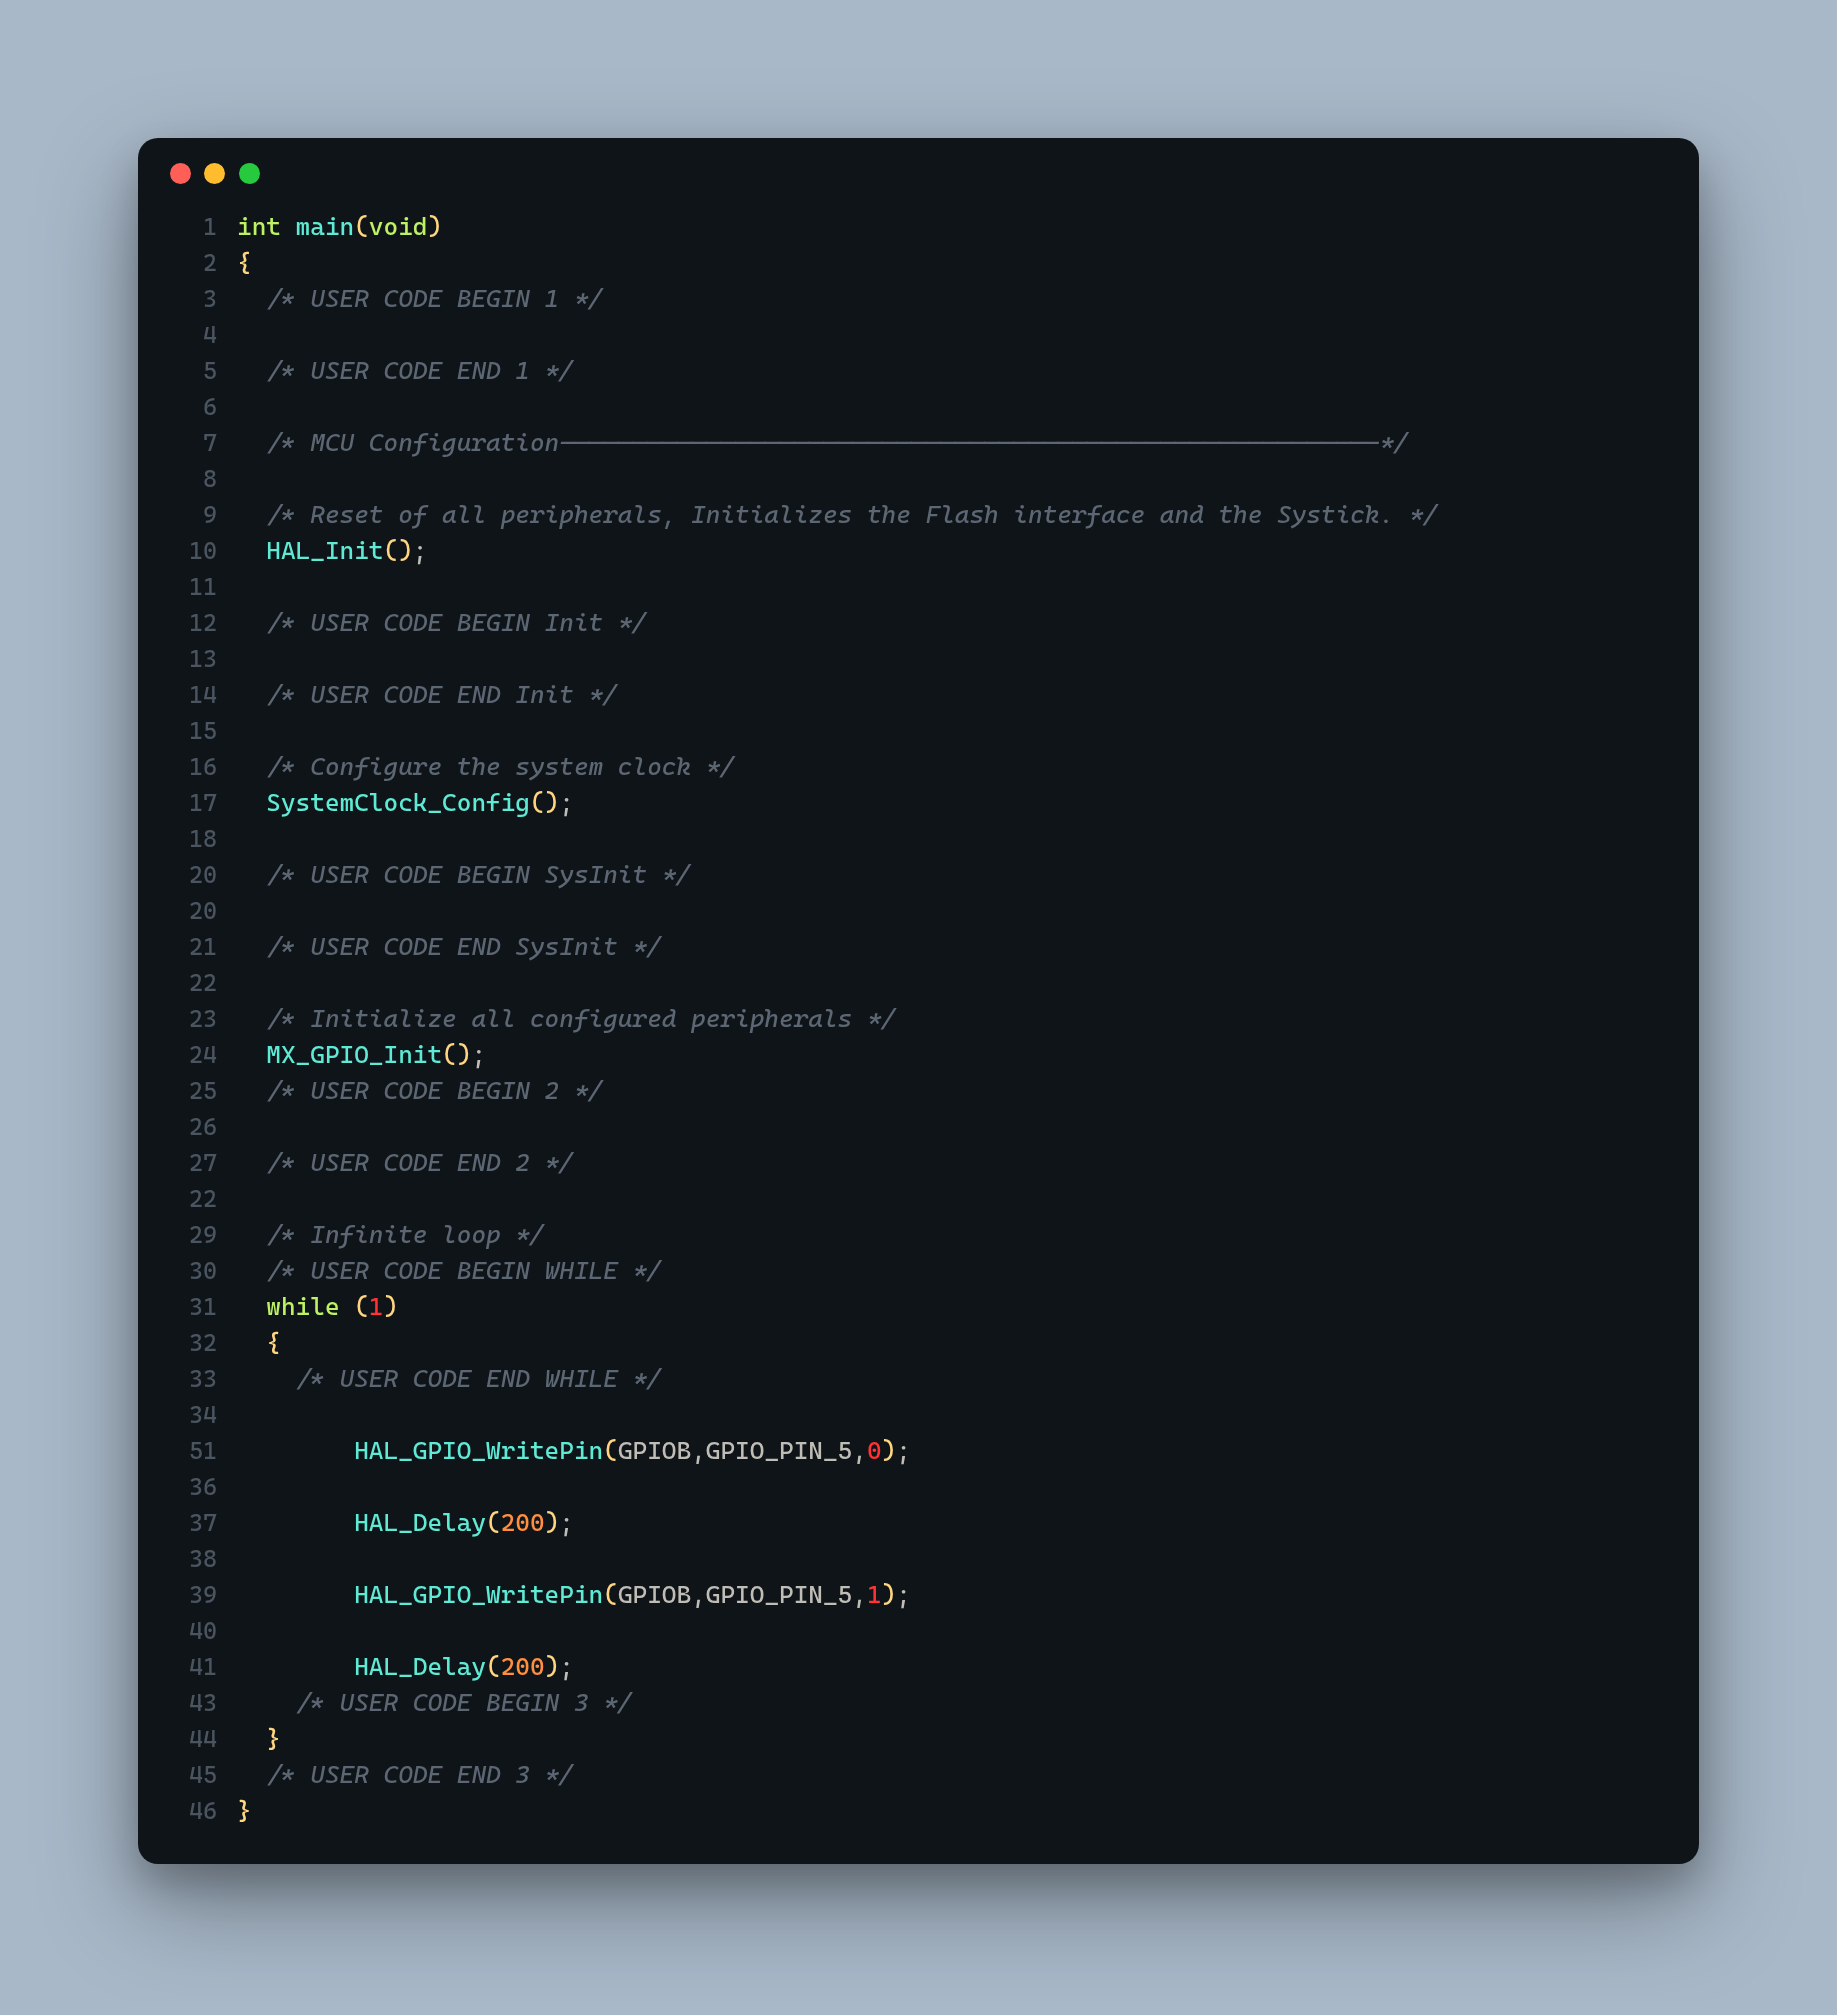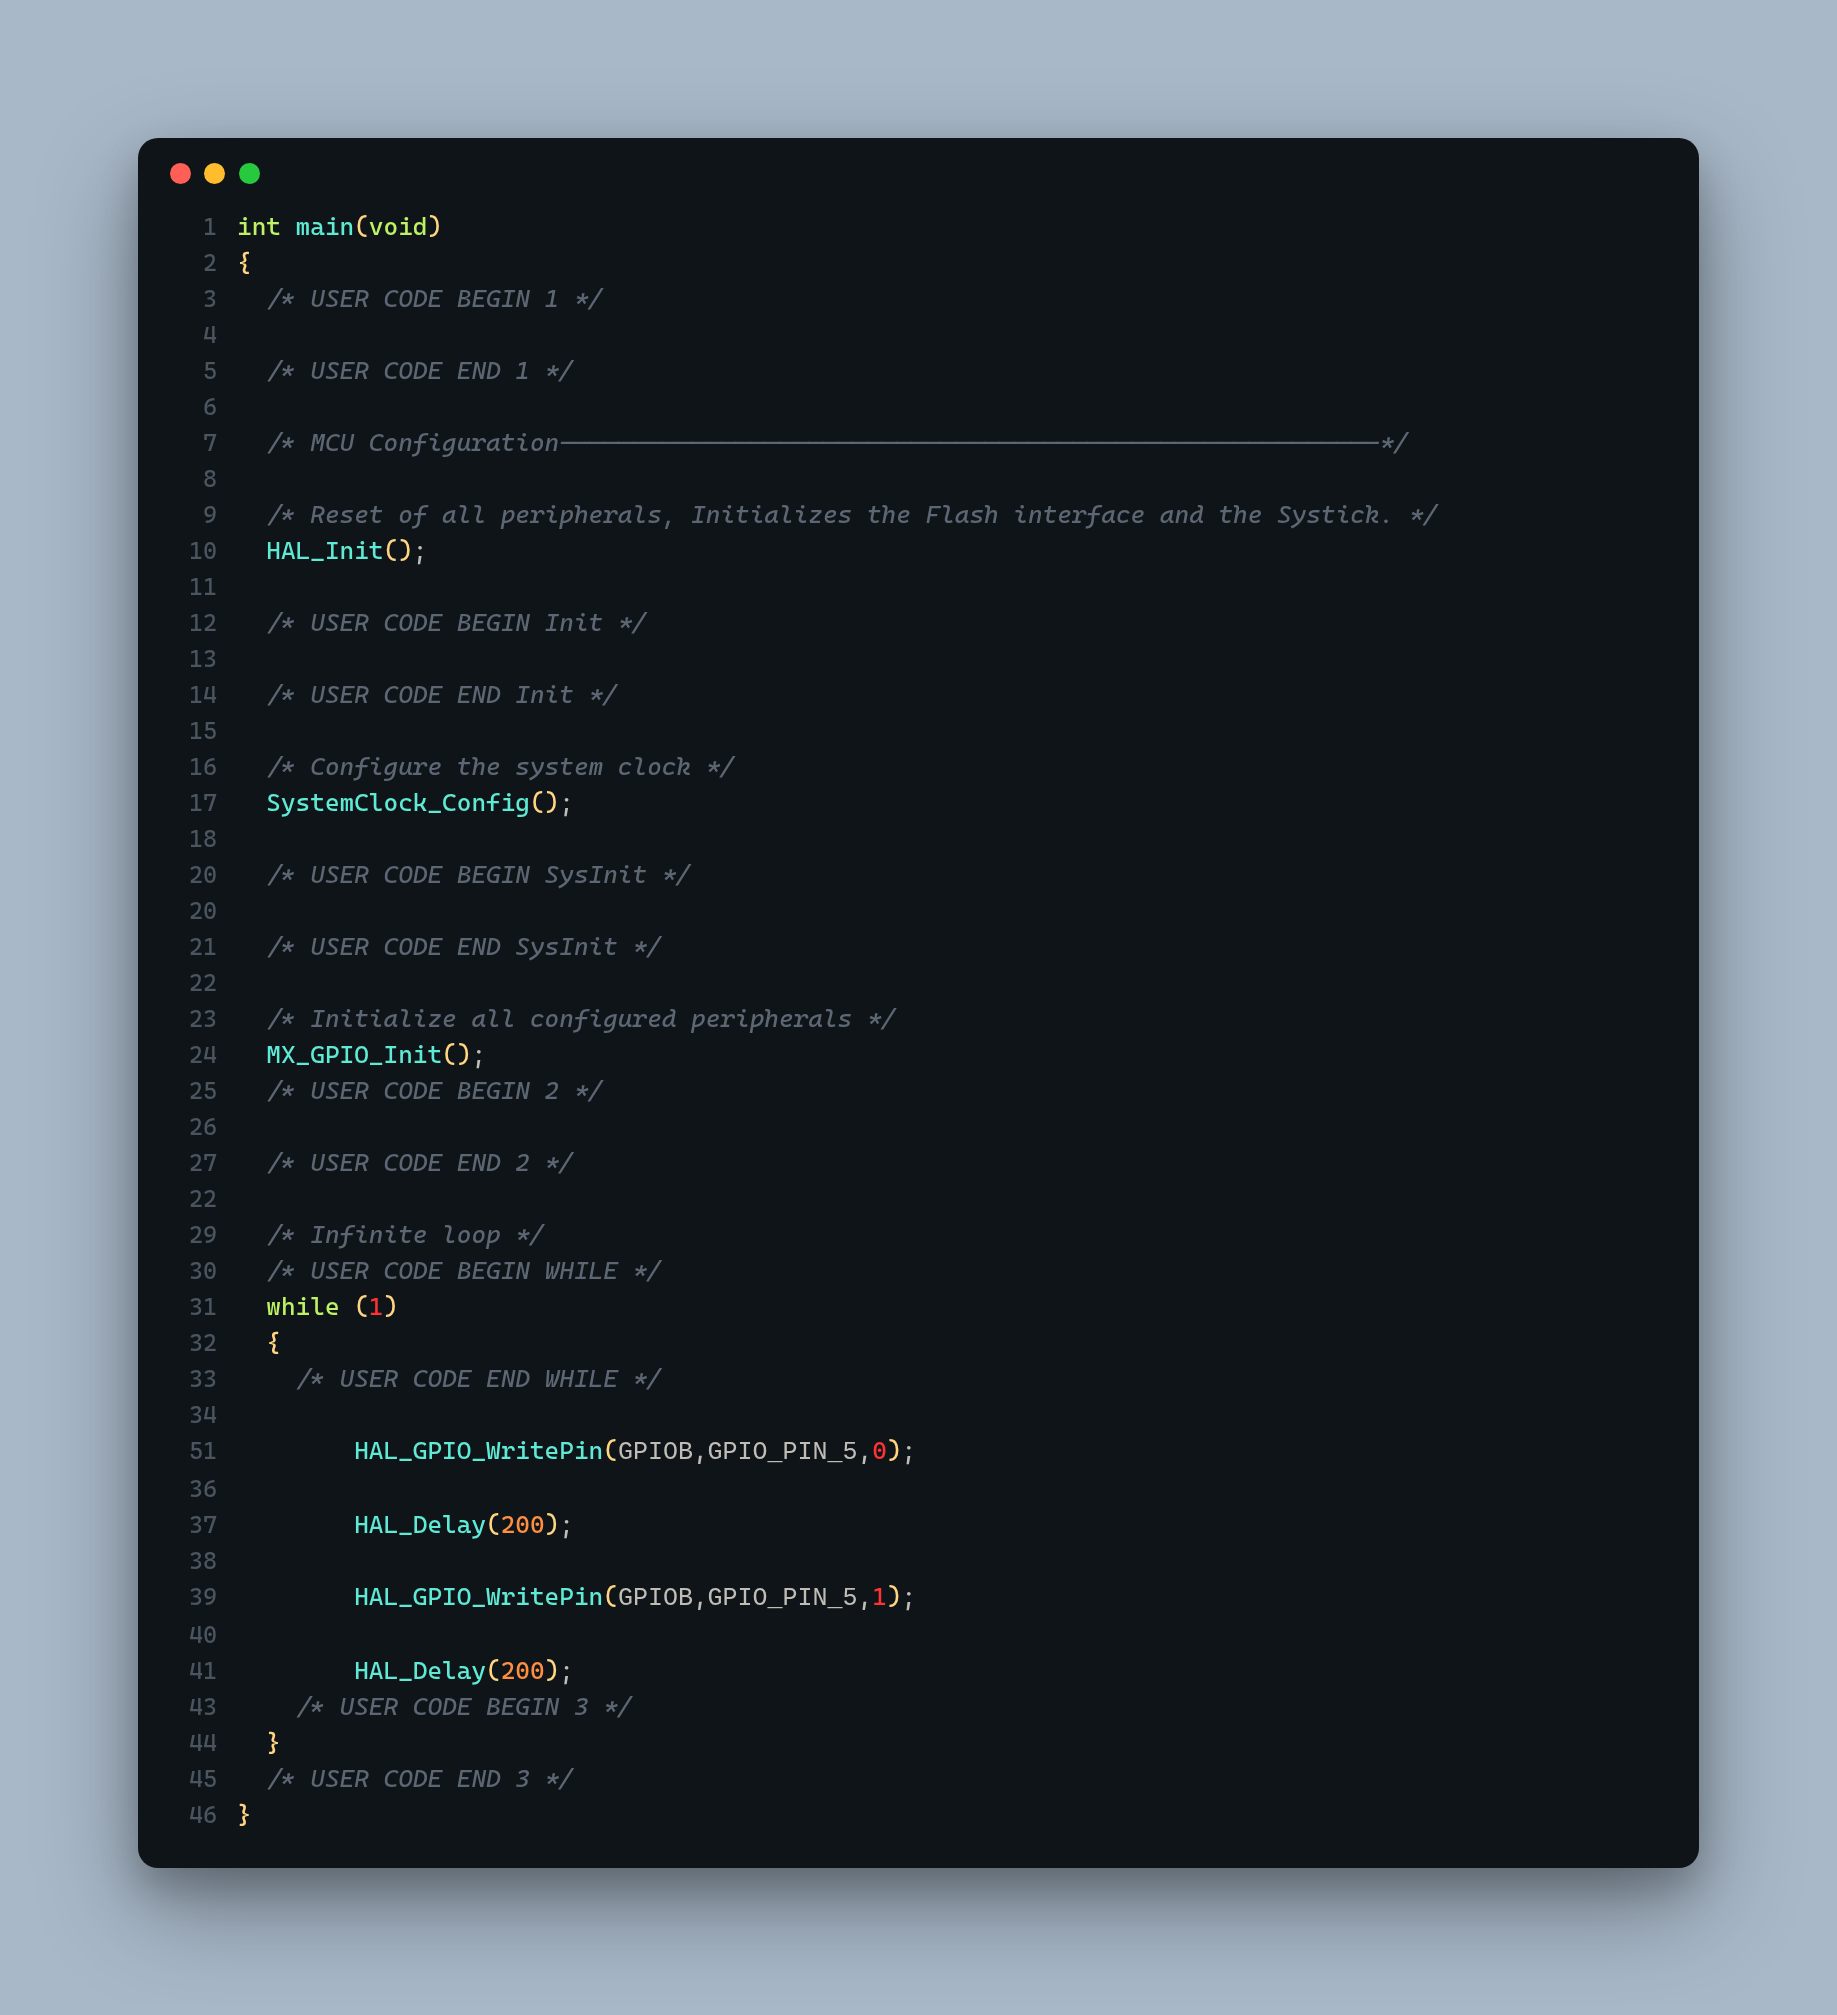--- a/index.html
+++ b/index.html
@@ -54,21 +54,21 @@
     .code {
       color: #bfbdb6;
       flex: 1;
     }
     .kw     { color: #bef264; } 
     .fn     { color: #5eead4; margin-top: 39px; } 
     .paren  { color: #ffd580; } 
     .punct  { color: #bfbdb6; }
     .comment{ color: #5c6773; font-style: italic; }
     .num    { color: #ff8f40; }
-    .const  { color: #bfbdb6; font-family: Liberation Mono, monospace; }
+    .const  { color: #bfbdb6; }
     .zero   { color: #ff3333; }
   </style>
 </head>
 <body>
 
 <div class="window">
   <div class="titlebar">
     <div class="tb-dot tb-close"></div>
     <div class="tb-dot tb-min"></div>
     <div class="tb-dot tb-max"></div>

